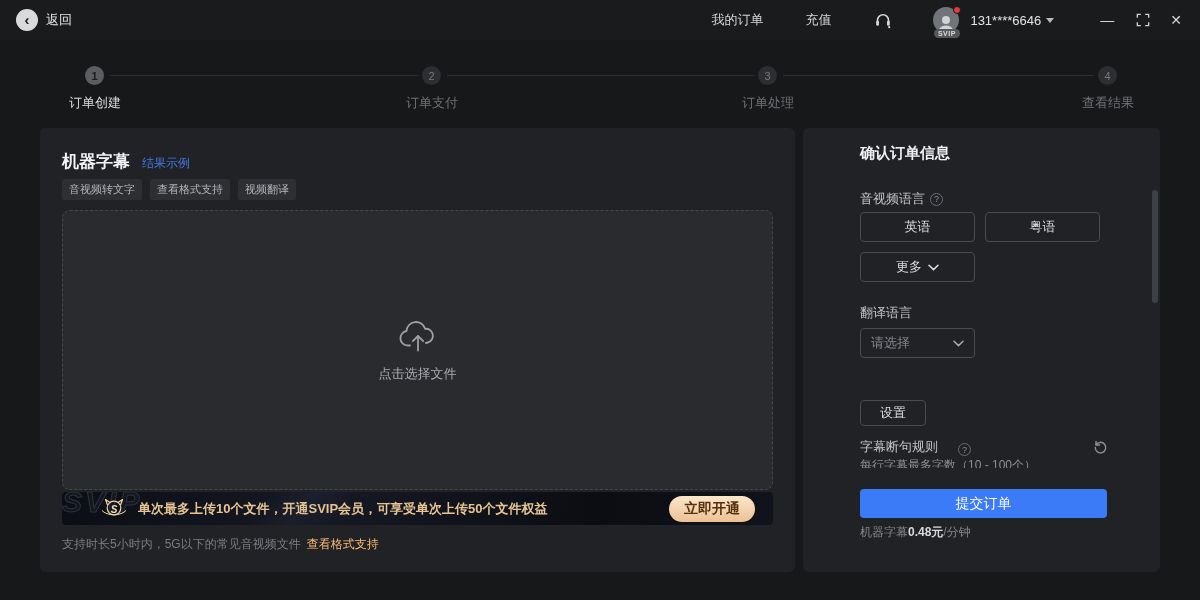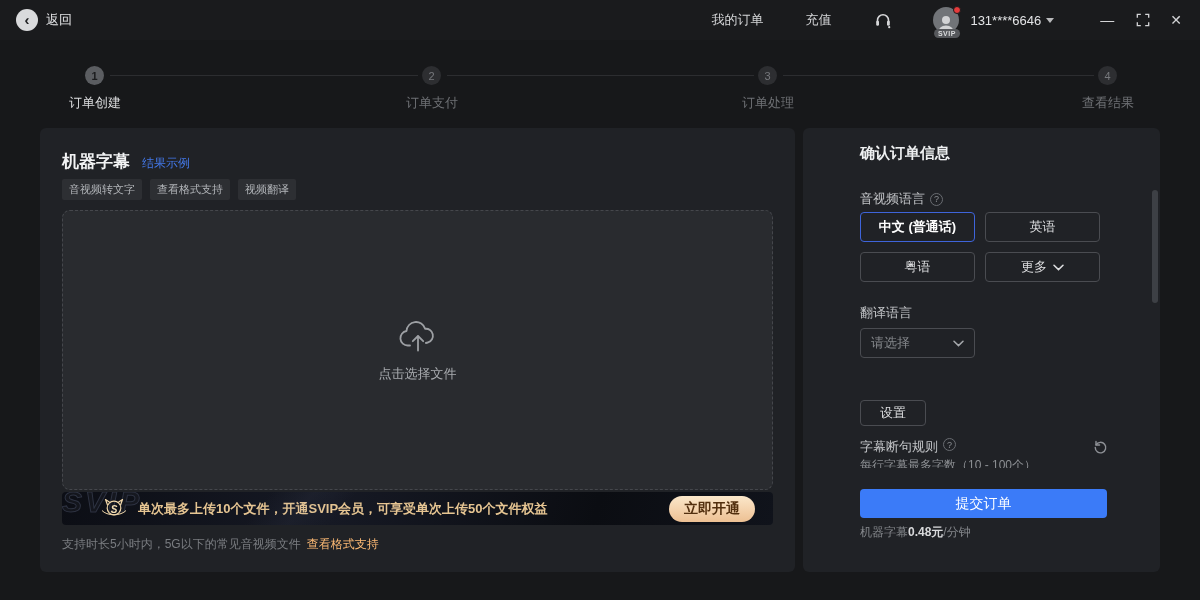--- a/index.html
+++ b/index.html
@@ -62,21 +62,21 @@
   .rp-title{position:absolute;left:57px;top:16px;font-size:15px;font-weight:bold;color:#eef0f1;}
   .rp-label{position:absolute;left:57px;font-size:13px;color:#c2c4c7;display:flex;align-items:center;gap:5px;}
   .info-icon{width:13px;height:13px;border-radius:50%;border:1px solid #696c71;color:#8b8e93;font-size:9px;display:inline-flex;align-items:center;justify-content:center;cursor:pointer;}
   .lang-grid{position:absolute;left:57px;top:84px;display:grid;grid-template-columns:115px 115px;grid-auto-rows:30px;gap:10px;}
   .lang-btn{border:1px solid #4a4c51;border-radius:4px;background:transparent;color:#dddee0;font-size:13px;display:flex;align-items:center;justify-content:center;gap:6px;cursor:pointer;font-family:inherit;}
   .lang-btn.selected{border:1px solid #3e64da;color:#ffffff;font-weight:bold;}
   .select-box{position:absolute;left:57px;top:200px;width:115px;height:30px;border:1px solid #4a4c51;border-radius:4px;display:flex;align-items:center;padding:0 10px;cursor:pointer;}
   .select-text{flex:1;font-size:13px;color:#85888c;}
   .small-btn{position:absolute;left:57px;top:272px;width:66px;height:26px;border:1px solid #4a4c51;border-radius:4px;background:transparent;color:#dddee0;font-size:13px;display:flex;align-items:center;justify-content:center;cursor:pointer;font-family:inherit;}
   .rules-row{position:absolute;left:57px;top:310px;width:248px;display:flex;align-items:center;}
-  .rules-label{font-size:13px;color:#c2c4c7;display:flex;align-items:flex-start;gap:5px;}
+  .rules-label{font-size:13px;color:#c2c4c7;display:flex;align-items:flex-end;gap:20px;}
   .reset-btn{margin-left:auto;cursor:pointer;display:flex;}
   .clipped-line{position:absolute;left:57px;top:330px;width:260px;height:10px;overflow:hidden;font-size:12px;line-height:15px;color:#9fa2a6;opacity:.85;}
   .submit-btn{position:absolute;left:57px;top:361px;width:247px;height:29px;background:#3b7bf8;border:none;border-radius:4px;color:#ffffff;font-size:14px;display:flex;align-items:center;justify-content:center;cursor:pointer;font-family:inherit;}
   .price-line{position:absolute;left:57px;top:396px;font-size:12px;color:#84878b;}
   .price-value{color:#d9dadc;font-weight:bold;}
   .rp-scrollbar{position:absolute;left:349px;top:62px;width:6px;height:113px;border-radius:3px;background:#3d4045;cursor:pointer;}
 </style>
 </head>
 <body>
 
@@ -181,21 +181,20 @@
 <div class="panel panel-right">
   <div class="rp-title">确认订单信息</div>
 
   <div class="rp-label" style="top:62px;">
     <span>音视频语言</span>
     <span class="info-icon">
         <span>?</span>
       </span>
   </div>
   <div class="lang-grid">
-    <button class="lang-btn selected">中文 (普通话)</button>
     <button class="lang-btn">英语</button>
     <button class="lang-btn">粤语</button>
     <button class="lang-btn">
       <span>更多</span>
       <svg width="11" height="7" viewBox="0 0 11 7" fill="none" stroke="#dddee0" stroke-width="1.5" stroke-linecap="round">
           <path d="M1 1.2 5.5 5.6 10 1.2"></path>
         </svg>
     </button>
   </div>
 

